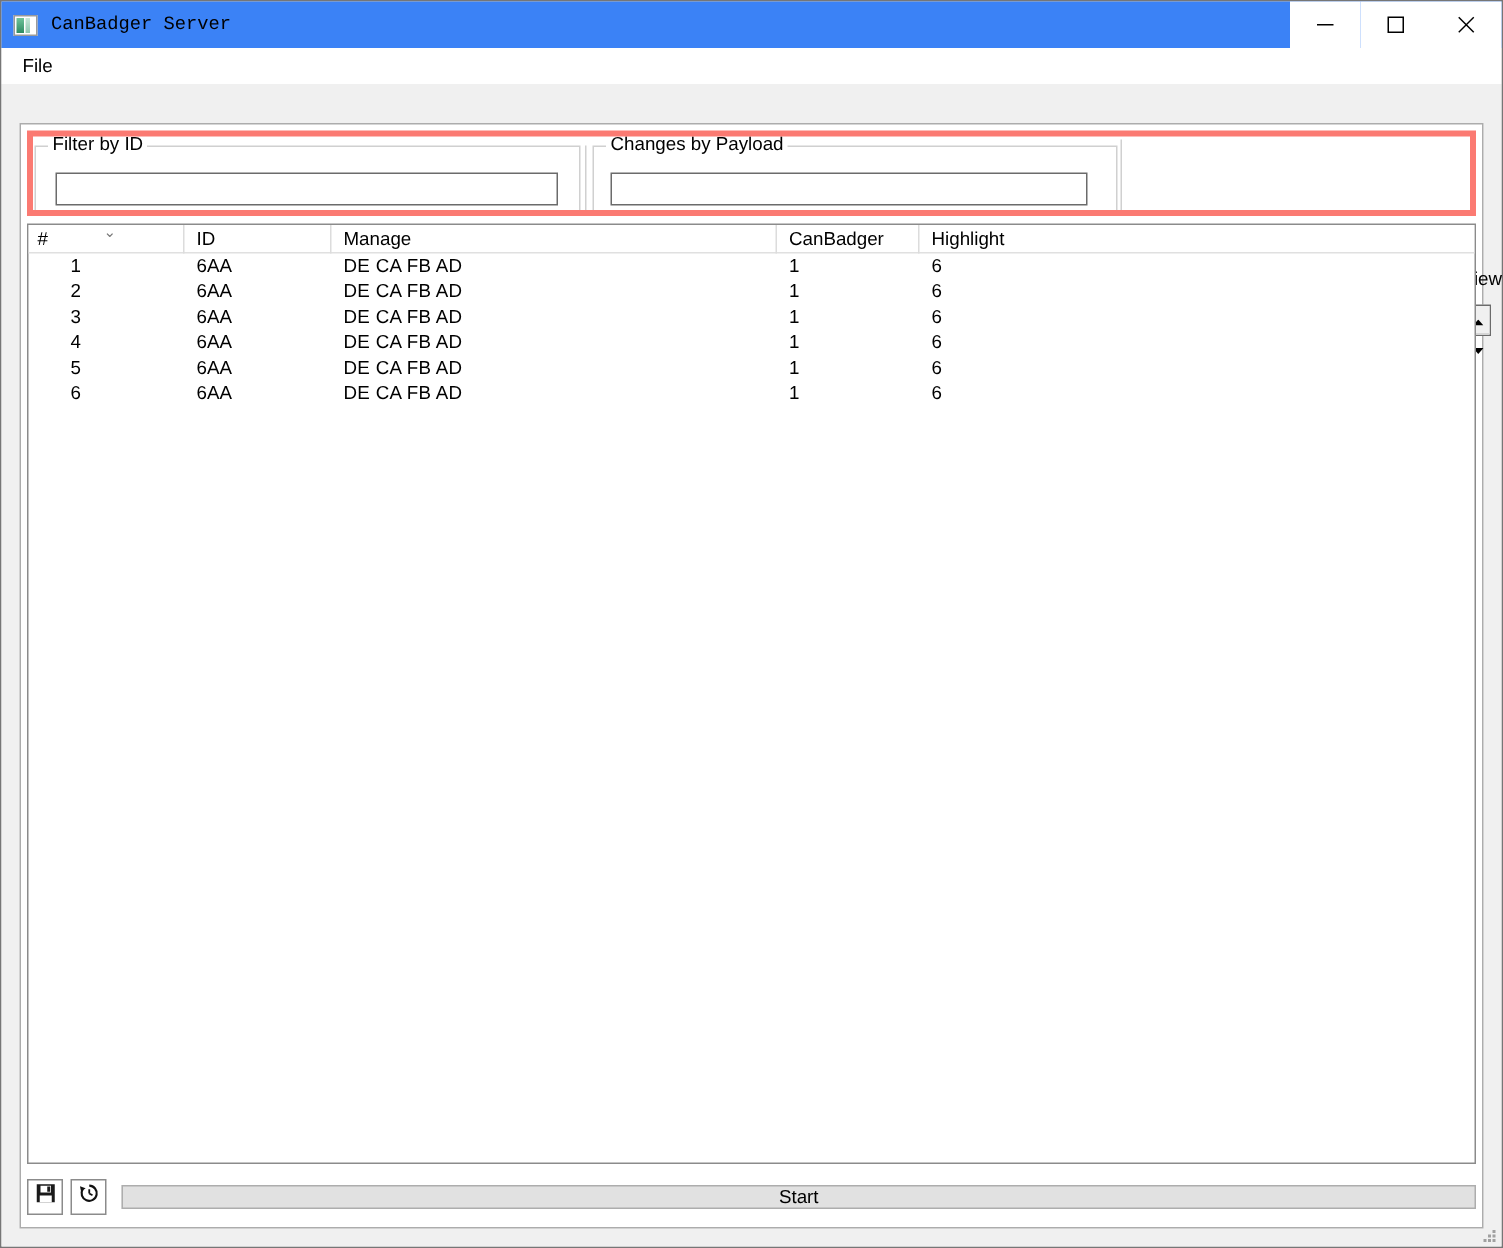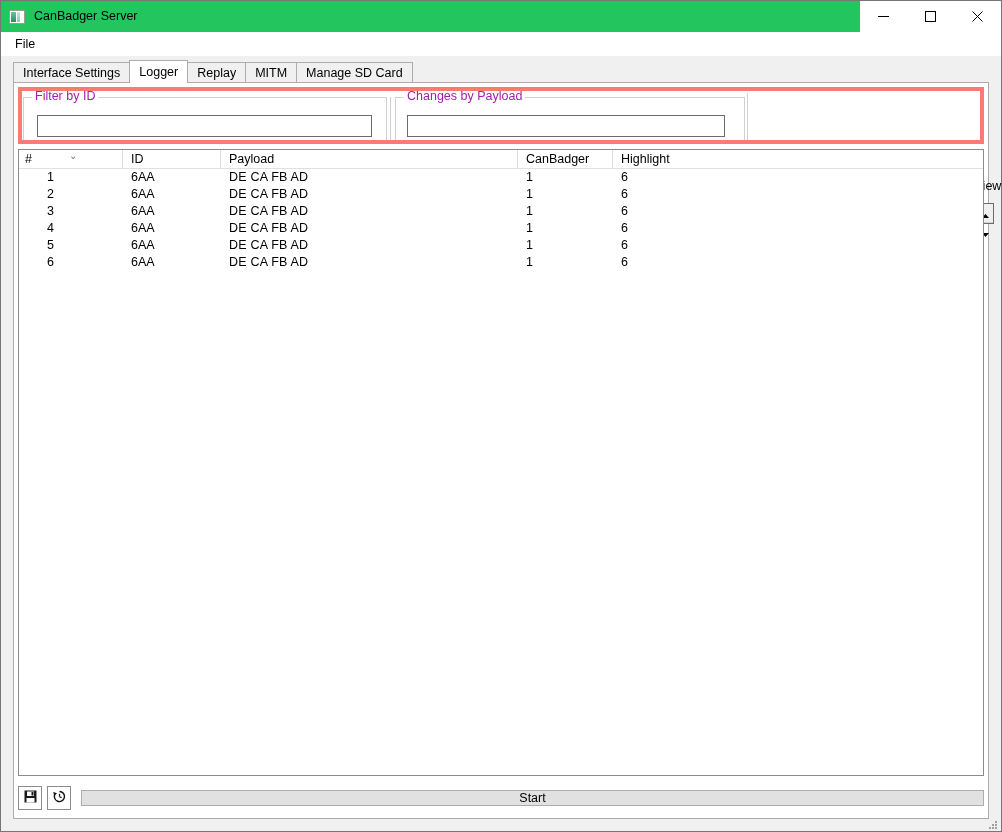--- a/index.html
+++ b/index.html
@@ -17,25 +17,26 @@
     width: 1002px; height: 832px;
     background: #f0f0f0;
     border: 1px solid #767676;
     display: flex;
     flex-direction: column;
   }
 
   
   .titlebar {
     height: 31px;
-    background: #22c55e;
+    background: #3b82f6;
     display: flex;
     align-items: center;
     flex: 0 0 auto;
     position: relative;
+    font-family: Liberation Mono, monospace;
   }
   .app-icon {
     width: 16px; height: 14px;
     margin-left: 8px; margin-right: 9px;
     border: 1px solid #9a9a9a;
     background: #ffffff;
     display: flex;
     align-items: stretch;
     padding: 1px;
     flex: 0 0 auto;
@@ -149,21 +150,21 @@
     position: absolute;
     border: 1px solid #d0d0d0;
   }
   .groupbox > .gb-title {
     position: absolute;
     top: -8px;
     left: 8px;
     background: #ffffff;
     padding: 0 3px;
     font-size: 12.5px;
-    color: #a21caf;
+    color: #000000;
     line-height: 1;
   }
   .gb-input {
     position: absolute;
     border: 1px solid #6b6b6b;
     background: #ffffff;
     height: 22px;
     font-size: 12.5px;
     font-family: "Liberation Sans", sans-serif;
     padding: 0 4px;
@@ -381,27 +382,20 @@
       </div>
     </div>
   </div>
 
   <div class="menubar">
     <div class="menu-item">File</div>
   </div>
 
   <div class="client">
 
-    <div class="tabstrip">
-      <div class="tab">Interface Settings</div>
-      <div class="tab active">Logger</div>
-      <div class="tab">Replay</div>
-      <div class="tab">MITM</div>
-      <div class="tab">Manage SD Card</div>
-    </div>
 
     <div class="tabpage">
 
       <div class="redbox"></div>
 
       <div class="groupbox" id="gb-id">
         <div class="gb-title">Filter by ID</div>
         <input class="gb-input" type="text" value="" style="">
       </div>
 
@@ -449,21 +443,21 @@
         </div>
       </div>
 
       <div class="listview">
         <div class="lv-header">
           <div class="lv-col hc-num">
             <span>#</span>
             <span class="sort-chev">⌄</span>
           </div>
           <div class="lv-col hc-id">ID</div>
-          <div class="lv-col hc-pay">Payload</div>
+          <div class="lv-col hc-pay">Manage</div>
           <div class="lv-col hc-if">CanBadger</div>
           <div class="lv-col hc-occ">Highlight</div>
         </div>
         <div class="lv-rows" id="lv-rows">
             <div class="lv-row">
               <div class="lv-cell c-num">1</div>
               <div class="lv-cell c-id">6AA</div>
               <div class="lv-cell c-pay">DE CA FB AD</div>
               <div class="lv-cell c-if">1</div>
               <div class="lv-cell c-occ">6</div>

